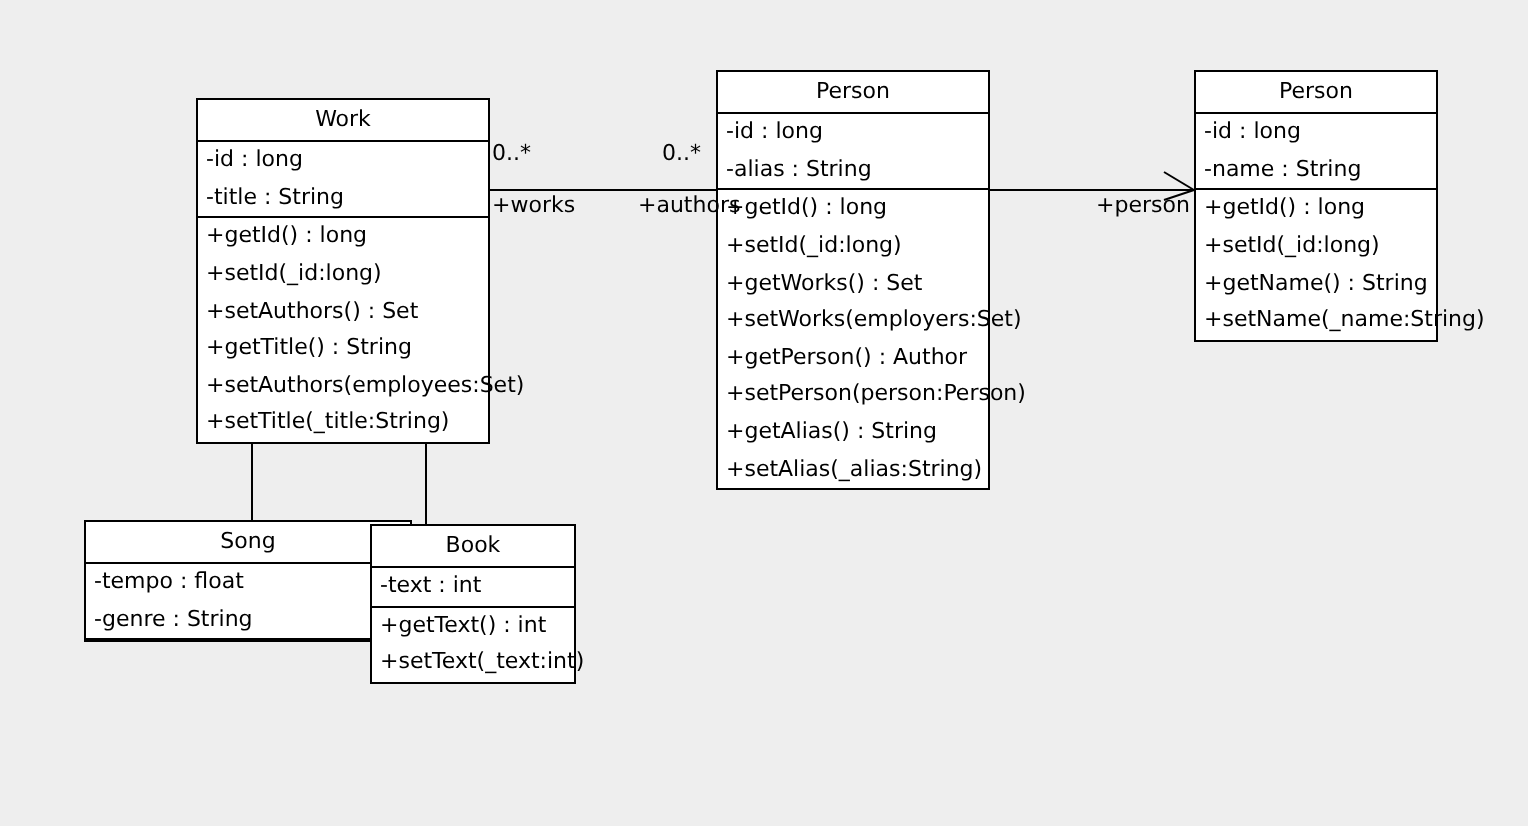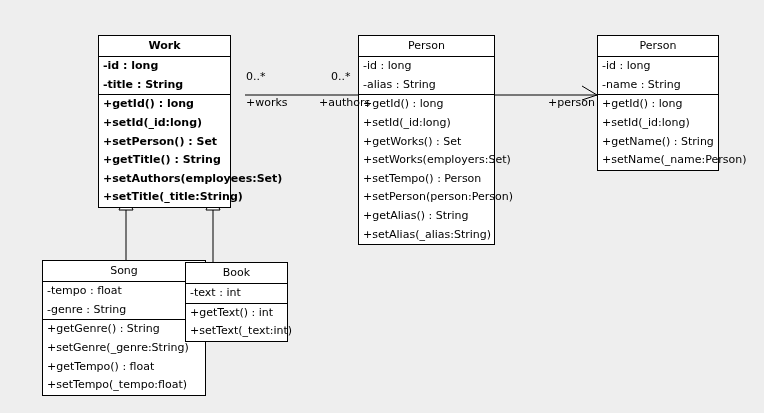--- a/index.html
+++ b/index.html
@@ -78,79 +78,73 @@
     <line x1="597" y1="95" x2="582" y2="86" stroke="#000000" stroke-width="1"></line>
     <line x1="597" y1="95" x2="582" y2="100" stroke="#000000" stroke-width="1"></line>
 
     <line x1="126" y1="265" x2="126" y2="210" stroke="#000000" stroke-width="1"></line>
     <polygon points="126,194 119,210 133,210" fill="#ffffff" stroke="#000000" stroke-width="1"></polygon>
 
     <line x1="213" y1="265" x2="213" y2="210" stroke="#000000" stroke-width="1"></line>
     <polygon points="213,194 206,210 220,210" fill="#ffffff" stroke="#000000" stroke-width="1"></polygon>
   </svg>
 
-  <div class="uml-class" id="cls-work" style="left:98px; top:35px; width:133px;font-weight:bold;">
+  <div class="uml-class" id="cls-work" style="left:98px; top:49px; width:147px;">
     <div class="class-name">Work</div>
     <div class="compartment attrs">
       <div class="member">-id : long</div>
       <div class="member">-title : String</div>
     </div>
     <div class="compartment methods">
       <div class="member">+getId() : long</div>
       <div class="member">+setId(_id:long)</div>
-      <div class="member">+setPerson() : Set</div>
+      <div class="member">+setAuthors() : Set</div>
       <div class="member">+getTitle() : String</div>
       <div class="member">+setAuthors(employees:Set)</div>
       <div class="member">+setTitle(_title:String)</div>
     </div>
   </div>
 
   <div class="uml-class" id="cls-author" style="left:358px; top:35px; width:137px;">
     <div class="class-name">Person</div>
     <div class="compartment attrs">
       <div class="member">-id : long</div>
       <div class="member">-alias : String</div>
     </div>
     <div class="compartment methods">
       <div class="member">+getId() : long</div>
       <div class="member">+setId(_id:long)</div>
       <div class="member">+getWorks() : Set</div>
       <div class="member">+setWorks(employers:Set)</div>
-      <div class="member">+setTempo() : Person</div>
+      <div class="member">+getPerson() : Author</div>
       <div class="member">+setPerson(person:Person)</div>
       <div class="member">+getAlias() : String</div>
       <div class="member">+setAlias(_alias:String)</div>
     </div>
   </div>
 
   <div class="uml-class" id="cls-person" style="left:597px; top:35px; width:122px;">
     <div class="class-name">Person</div>
     <div class="compartment attrs">
       <div class="member">-id : long</div>
       <div class="member">-name : String</div>
     </div>
     <div class="compartment methods">
       <div class="member">+getId() : long</div>
       <div class="member">+setId(_id:long)</div>
       <div class="member">+getName() : String</div>
-      <div class="member">+setName(_name:Person)</div>
+      <div class="member">+setName(_name:String)</div>
     </div>
   </div>
 
   <div class="uml-class" id="cls-song" style="left:42px; top:260px; width:164px;">
     <div class="class-name">Song</div>
     <div class="compartment attrs">
       <div class="member">-tempo : float</div>
       <div class="member">-genre : String</div>
-    </div>
-    <div class="compartment methods">
-      <div class="member">+getGenre() : String</div>
-      <div class="member">+setGenre(_genre:String)</div>
-      <div class="member">+getTempo() : float</div>
-      <div class="member">+setTempo(_tempo:float)</div>
     </div>
   </div>
 
   <div class="uml-class" id="cls-book" style="left:185px; top:262px; width:103px;">
     <div class="class-name">Book</div>
     <div class="compartment attrs">
       <div class="member">-text : int</div>
     </div>
     <div class="compartment methods">
       <div class="member">+getText() : int</div>

